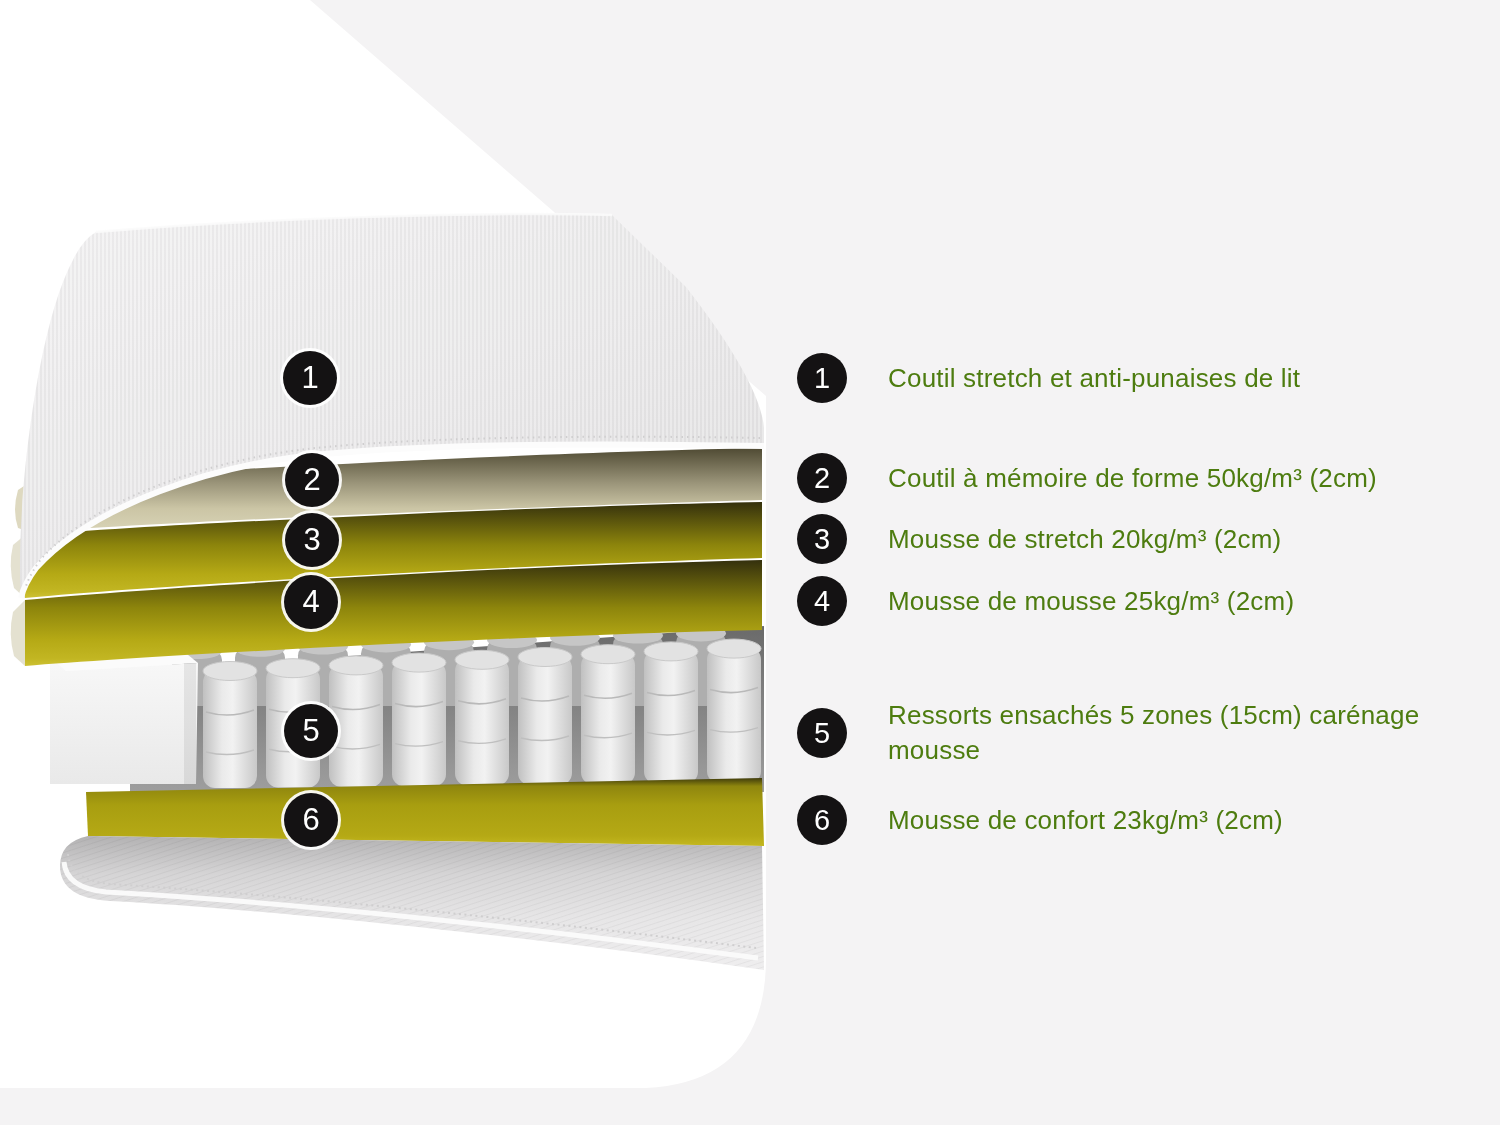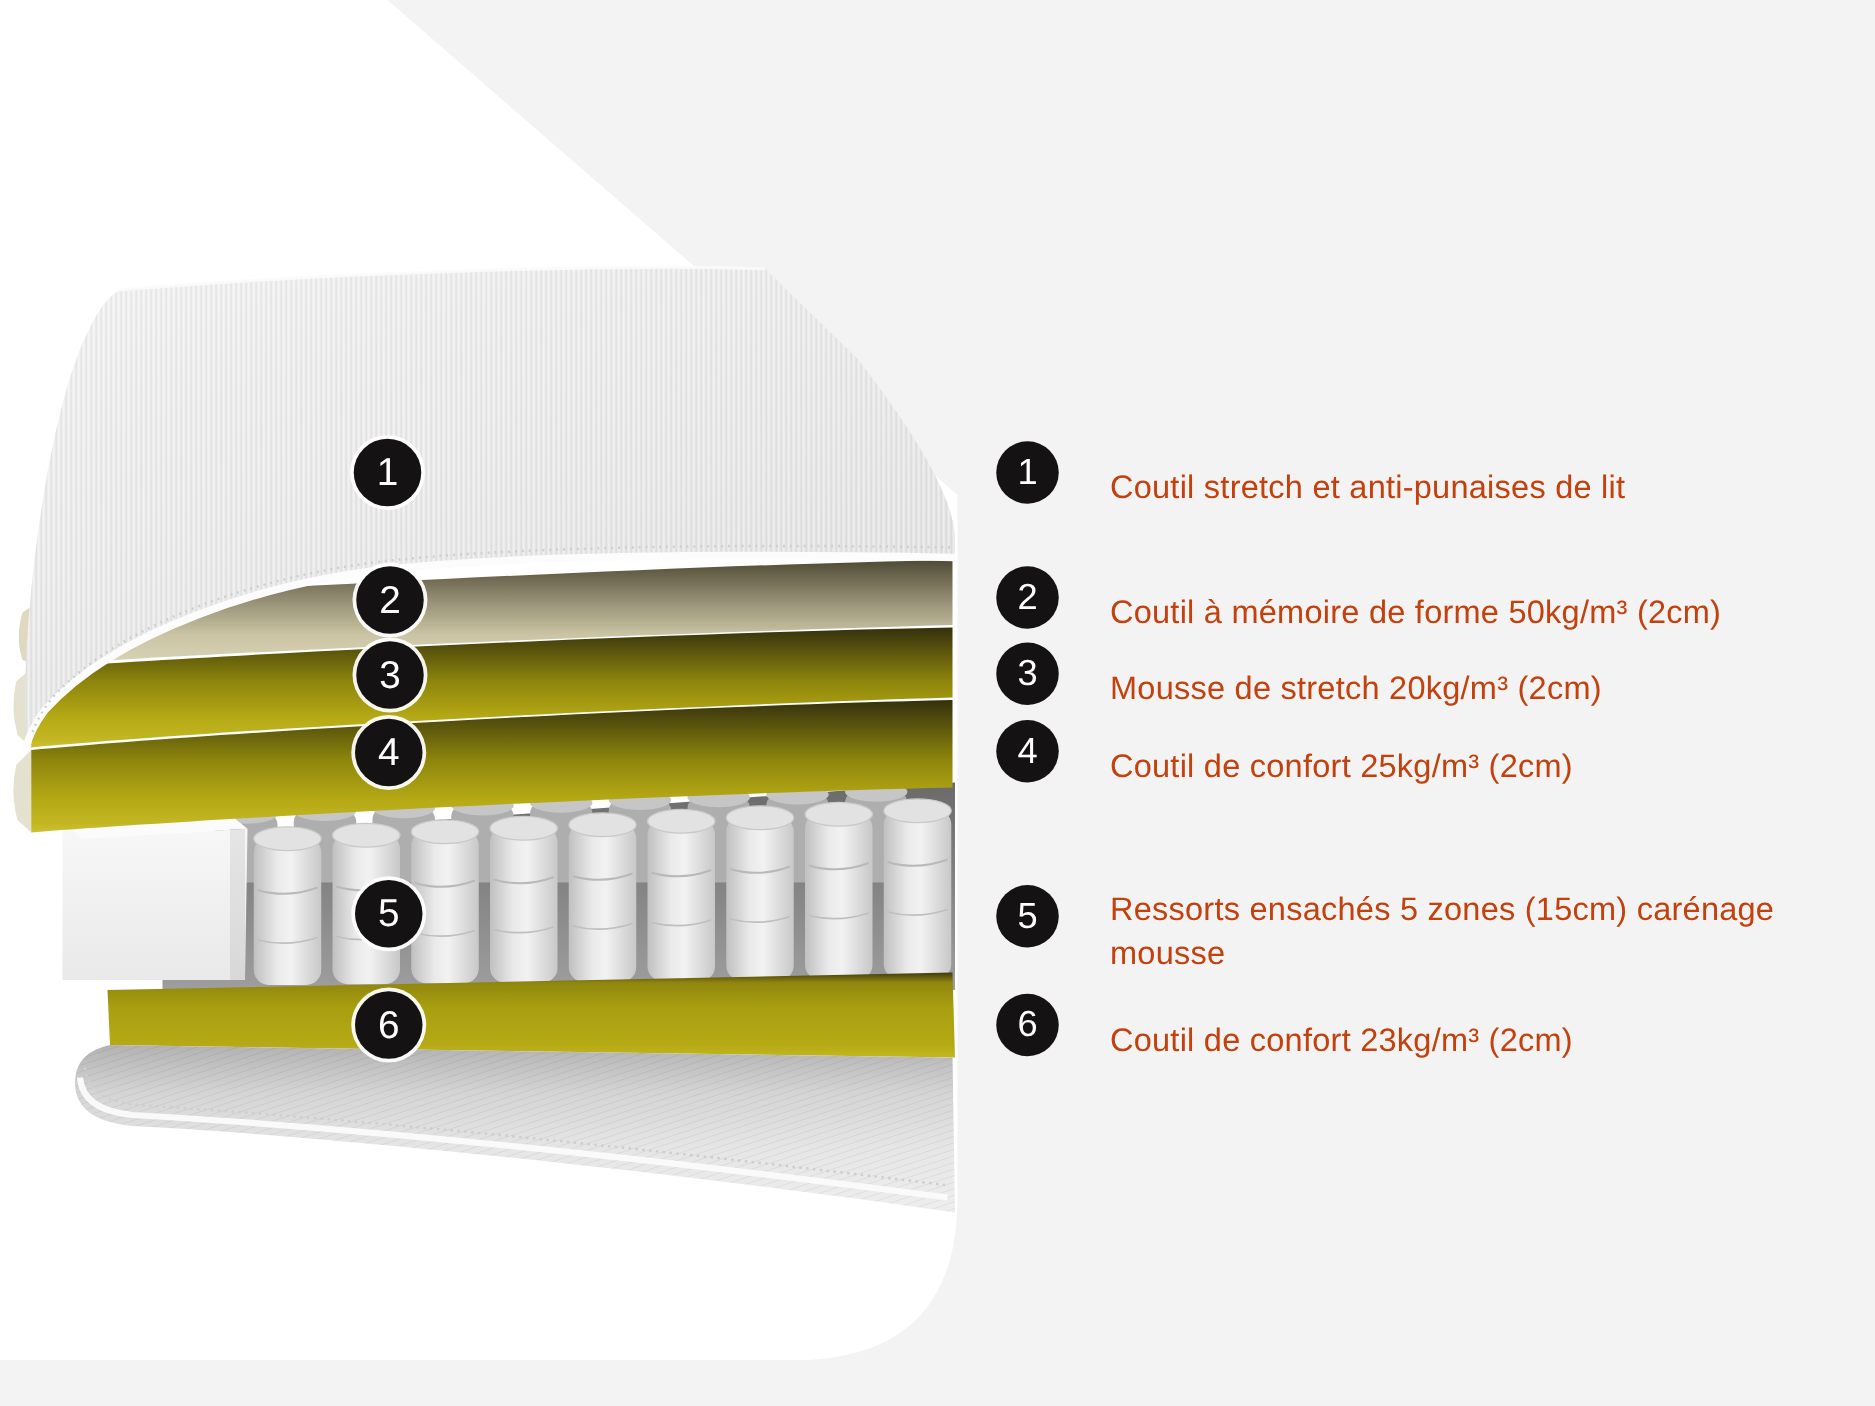--- a/index.html
+++ b/index.html
@@ -15,22 +15,22 @@
     position:absolute;border-radius:50%;background:#141213;color:#fff;
     display:flex;align-items:center;justify-content:center;
     font-weight:500;transform:translate(-50%,-50%);
   }
   .marker.diagram{width:54px;height:54px;font-size:31px;box-shadow:0 0 0 3px rgba(255,255,255,.92);}
   .marker.legend{width:50px;height:50px;font-size:29px;}
   
   .legend-row{position:absolute;left:797px;width:700px;height:0;}
   .legend-row .marker.legend{left:25px;top:0;}
   .legend-text{
-    position:absolute;left:91px;top:12px;transform:translateY(-50%);
-    width:580px;font-size:26px;line-height:35px;color:#c2410c;letter-spacing:.2px;
+    position:absolute;left:91px;top:0;transform:translateY(-50%);
+    width:580px;font-size:26px;line-height:35px;color:#4d7c0f;letter-spacing:.2px;
   }
 </style>
 </head>
 <body>
 
 <div id="stage">
 
   <svg width="1500" height="1125" viewBox="0 0 1500 1125">
     <defs>
       <linearGradient id="gradTop" x1="0" y1="0" x2="0.7" y2="1">
@@ -229,31 +229,31 @@
       <div class="marker legend">
           <span>3</span>
         </div>
       <div class="legend-text">Mousse de stretch 20kg/m³ (2cm)</div>
     </div>
 
     <div class="legend-row" style="top:601px;">
       <div class="marker legend">
           <span>4</span>
         </div>
-      <div class="legend-text">Coutil de confort 25kg/m³ (2cm)</div>
+      <div class="legend-text">Mousse de mousse 25kg/m³ (2cm)</div>
     </div>
 
     <div class="legend-row" style="top:733px;">
       <div class="marker legend">
           <span>5</span>
         </div>
       <div class="legend-text">Ressorts ensachés 5 zones (15cm) carénage mousse</div>
     </div>
 
     <div class="legend-row" style="top:820px;">
       <div class="marker legend">
           <span>6</span>
         </div>
-      <div class="legend-text">Coutil de confort 23kg/m³ (2cm)</div>
+      <div class="legend-text">Mousse de confort 23kg/m³ (2cm)</div>
     </div>
 
   </div>
 </div>
 
 </body></html>

